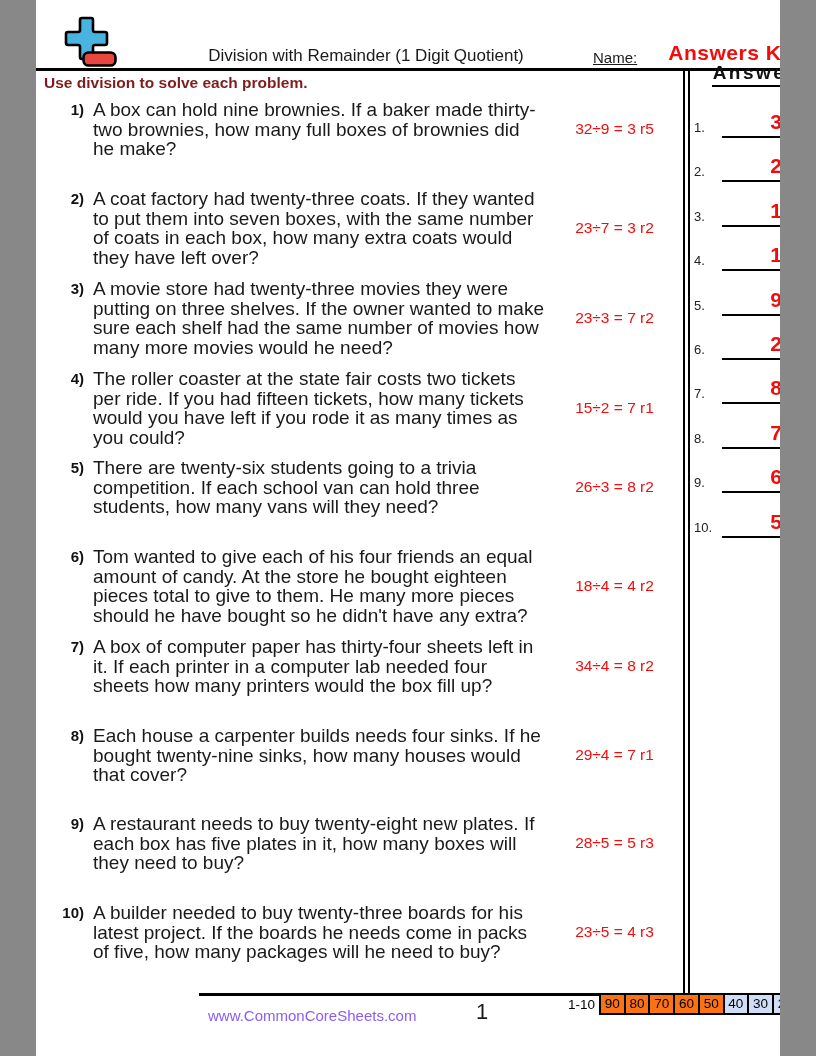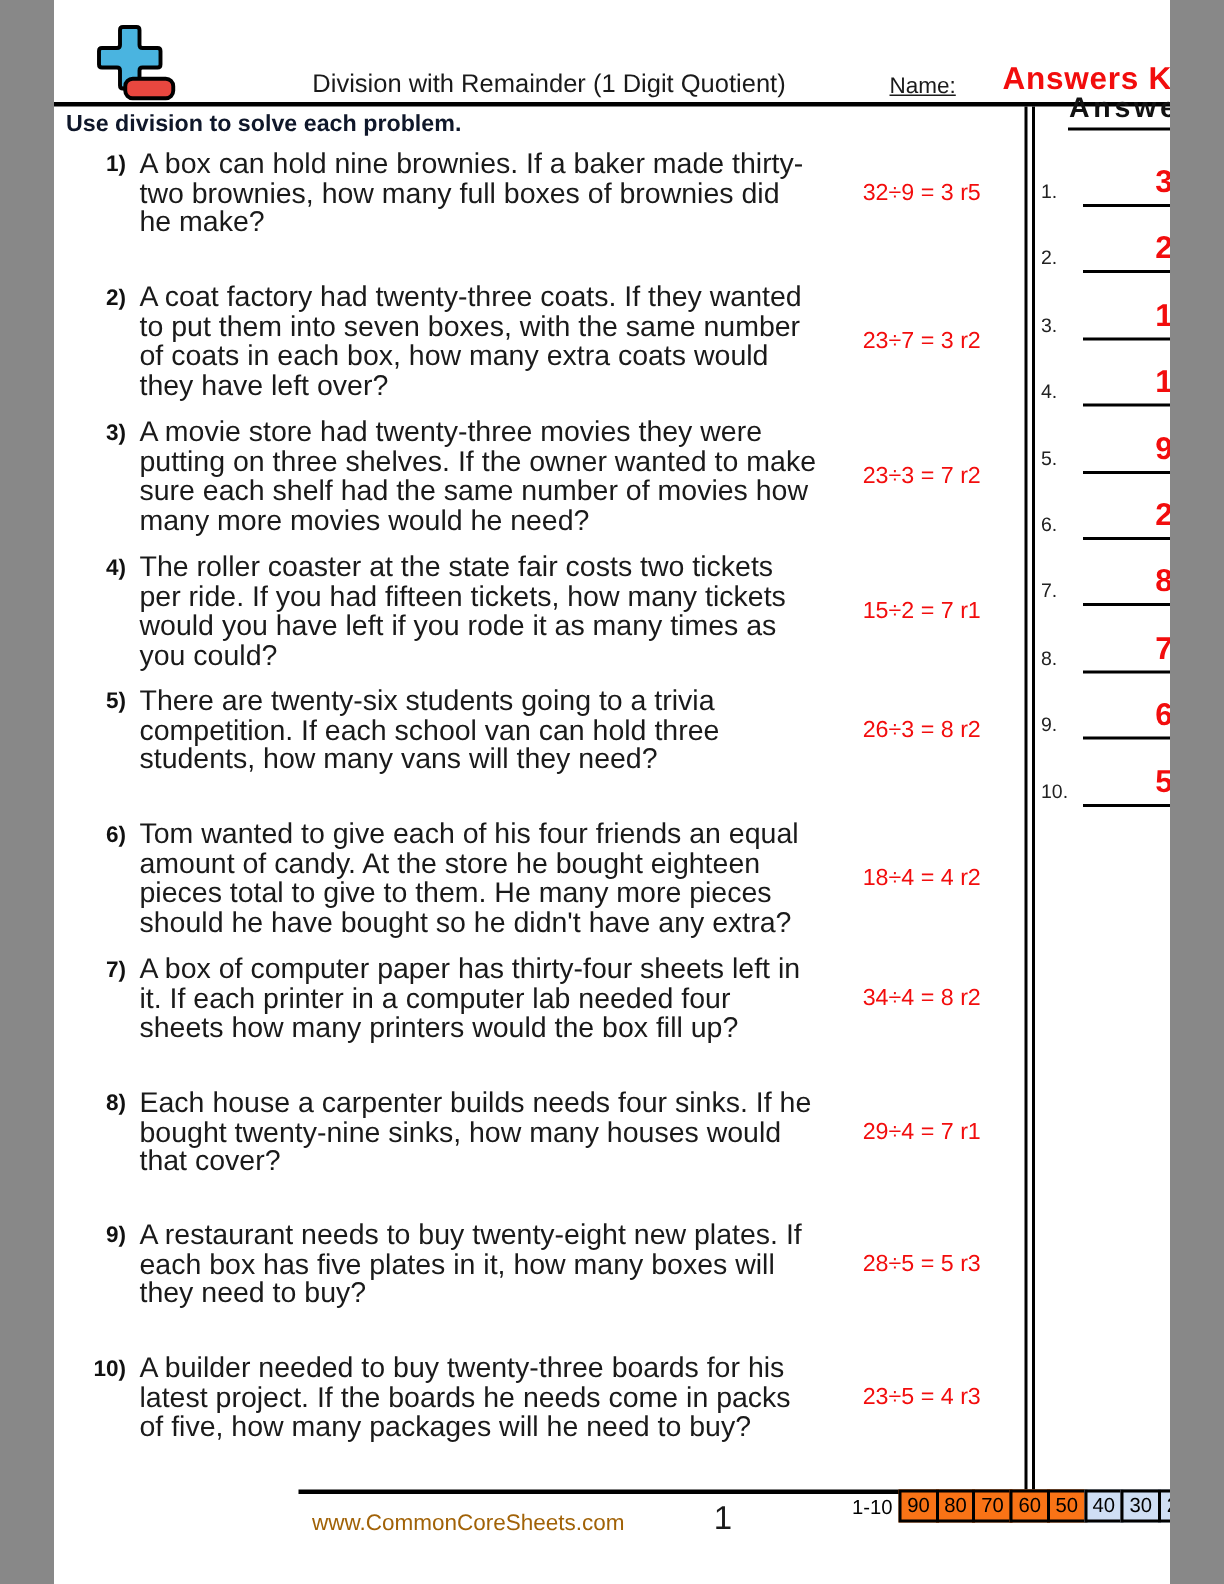--- a/index.html
+++ b/index.html
@@ -11,41 +11,41 @@
   *{margin:0;padding:0;box-sizing:border-box;}
   body{background:#888;font-family:"Liberation Sans",sans-serif;}
   .page{position:relative;width:744px;height:1056px;background:#fff;margin:0 auto;overflow:hidden;color:#111;}
 
   
   .logo{position:absolute;left:26px;top:14px;width:56px;height:56px;}
   .title{position:absolute;left:120px;top:46px;width:420px;text-align:center;font-size:17px;color:#1a1a1a;}
   .name-label{position:absolute;left:557px;top:49px;font-size:15px;color:#1a1a1a;text-decoration:underline;}
   .name-value{position:absolute;left:621px;top:41px;width:160px;text-align:center;font-size:21px;font-weight:bold;letter-spacing:.5px;color:var(--answer-red,#f20d0d);}
   .header-rule{position:absolute;left:0;top:68px;width:816px;height:3px;background:#000;}
-  .instruction{position:absolute;left:8px;top:74px;font-size:15.5px;font-weight:bold;color:#0f172a;}
+  .instruction{position:absolute;left:8px;top:74px;font-size:15.5px;font-weight:bold;color:#7f1d1d;}
 
   
   .divider{position:absolute;left:647px;top:71px;height:922px;width:7px;border-left:2px solid #000;border-right:2px solid #000;}
   .answers-heading{position:absolute;left:660px;top:62px;width:130px;text-align:center;}
   .answers-heading span{display:inline-block;font-size:19px;font-weight:bold;letter-spacing:2.5px;border-bottom:2.5px solid #000;padding:0 1px 1px 1px;}
   .ans-row{position:absolute;left:654px;width:140px;height:30px;display:flex;align-items:flex-end;}
   .ans-num{width:32px;font-size:13px;color:#222;padding-bottom:3px;text-align:left;padding-left:4px;}
   .ans-line{flex:1;border-bottom:2px solid #000;text-align:center;font-size:21px;font-weight:bold;color:var(--answer-red,#f20d0d);line-height:28px;}
 
   
   .p-block{position:absolute;left:0;width:648px;display:flex;}
   .p-num{width:48px;text-align:right;font-weight:bold;font-size:15px;line-height:19.5px;flex:none;align-self:flex-start;}
   .p-text{width:452px;margin-left:9px;font-size:19px;line-height:19.5px;color:#1a1a1a;flex:none;align-self:flex-start;}
   .p-eq{flex:1;align-self:center;text-align:center;font-size:15.5px;color:var(--answer-red,#f20d0d);white-space:nowrap;}
 
   
   .footer-rule{position:absolute;left:163px;top:993px;width:647px;height:2.5px;background:#000;}
   .math-badge{position:absolute;left:25px;top:995px;width:140px;height:37px;background:#000;border-radius:7px;display:flex;align-items:center;justify-content:center;}
   .math-pill{width:128px;height:28px;background:#fff;border-radius:999px;display:flex;align-items:center;justify-content:center;font-size:20px;font-weight:bold;color:#000;}
-  .website{position:absolute;left:172px;top:1007px;font-size:15px;color:#a16207;}
+  .website{position:absolute;left:172px;top:1007px;font-size:15px;color:#8b5cf6;}
   .page-number{position:absolute;left:396px;top:999px;width:100px;text-align:center;font-size:22px;color:#1a1a1a;}
   .range-label{position:absolute;left:521px;top:997px;width:38px;text-align:right;font-size:13.5px;color:#000;}
   .score-table{position:absolute;left:563px;top:993px;width:249px;height:22px;display:flex;}
   .score-cell{flex:1;border:2px solid #000;margin-left:-2px;text-align:center;font-size:13.5px;line-height:18px;background:#f97316;color:#000;}
   .score-cell:first-child{margin-left:0;}
   .score-cell.hl{background:var(--score-highlight,#cfdef4);}
 </style>
 </head>
 <body>
 

